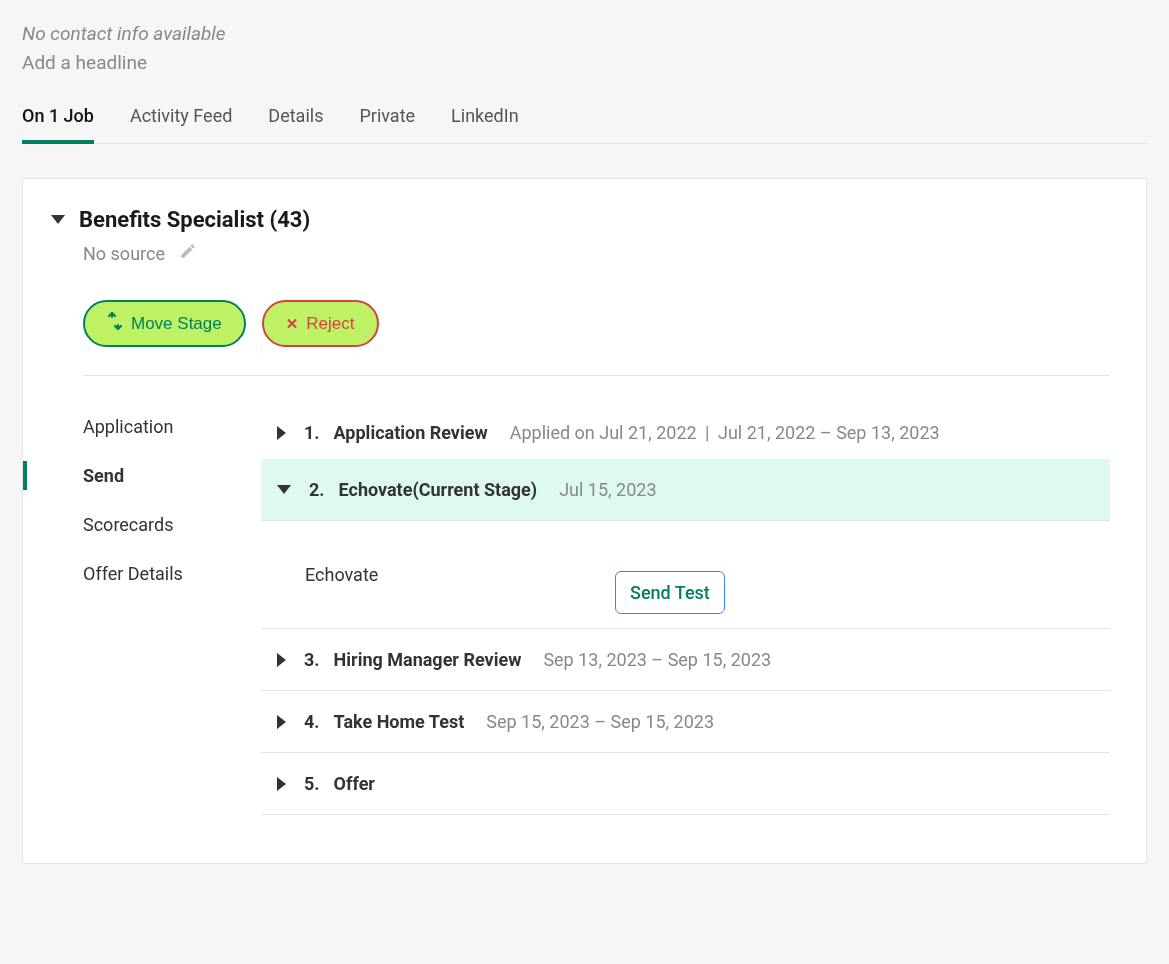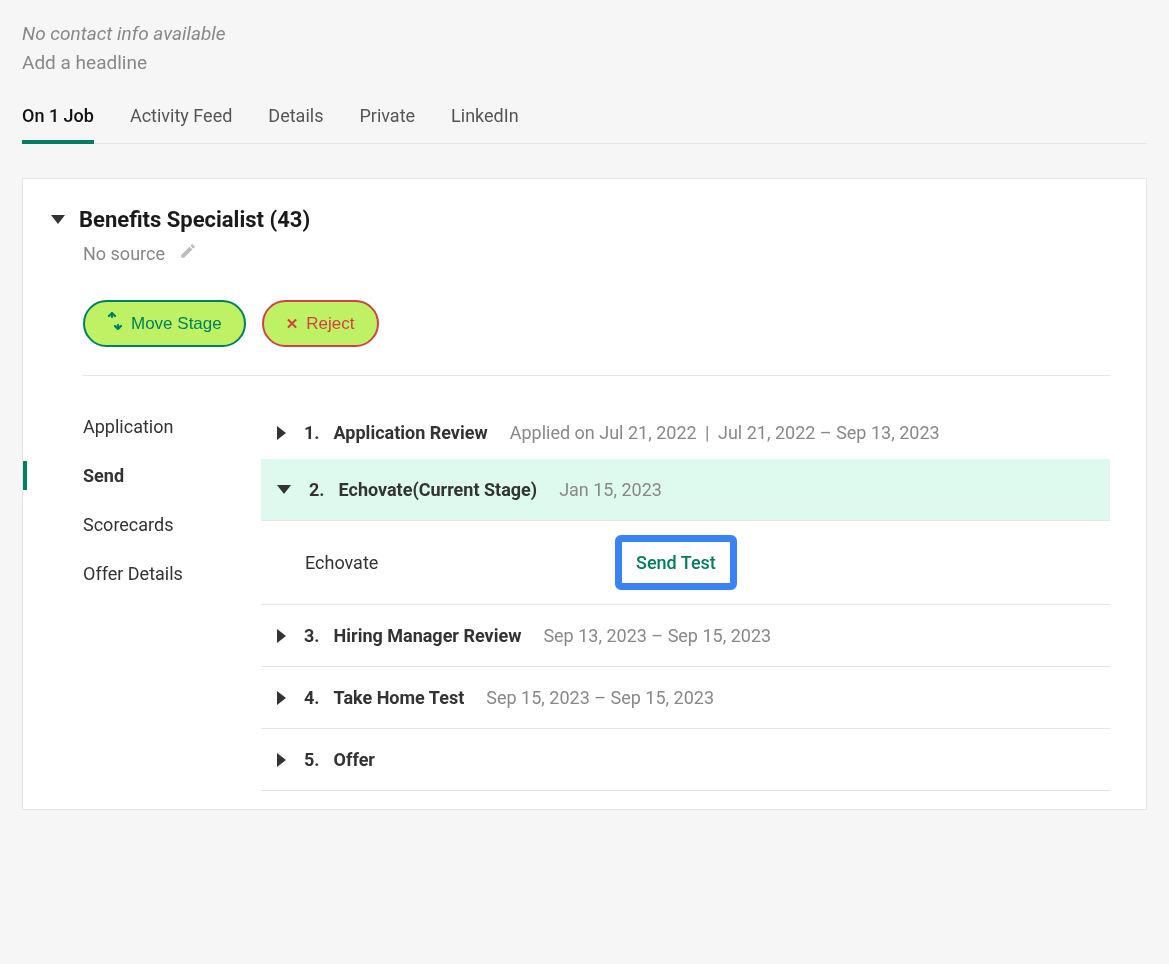--- a/index.html
+++ b/index.html
@@ -49,21 +49,21 @@
     }
     .tab.active {
       color: #111;
       font-weight: 500;
       border-bottom: 4px solid #008060;
     }
     .job-card {
       background: #fff;
       border: 1px solid #e5e5e5;
       margin-top: 34px;
-      padding: 28px 36px 18px 28px;
+      padding: 28px 36px 48px 28px;
     }
     .job-header {
       display: flex;
       align-items: center;
       gap: 14px;
     }
     .tri-down {
       width: 0;
       height: 0;
       border-left: 7px solid transparent;
@@ -207,25 +207,26 @@
       align-items: center;
       padding: 14px 16px 14px 44px;
       border-bottom: 1px solid #e5e5e5;
     }
     .sub-name {
       font-size: 18px;
       color: #333;
       flex: 0 0 320px;
     }
     .send-test-wrap {
-      border: 7px solid #3b82f6;
+      border: 1px solid #3b82f6;
       border-radius: 6px;
       padding: 10px 14px;
       display: inline-block;
       margin-left: -10px;
+      margin-top: 36px;
     }
     .send-test-link {
       color: #008060;
       font-size: 18px;
       font-weight: 500;
       cursor: pointer;
     }
     .stage-row.first {
       border-bottom: none;
       padding-bottom: 16px;
@@ -293,21 +294,21 @@
             <span>Applied on Jul 21, 2022</span><span class="sep"> | </span><span>Jul 21, 2022 – Sep 13, 2023</span>
           </span>
         </div>
 
         <div class="stage-row current">
           <span class="tri-down"></span>
           <span class="stage-num">2.</span>
           <span class="stage-name">
             <span>Echovate</span><span class="stage-name-sub">(Current Stage)</span>
           </span>
-          <span class="stage-meta">Jan 15, 2023</span>
+          <span class="stage-meta">Jul 15, 2023</span>
         </div>
 
         <div class="sub-row">
           <span class="sub-name">Echovate</span>
           <span class="send-test-wrap">
             <span class="send-test-link">Send Test</span>
           </span>
         </div>
 
         <div class="stage-row">

